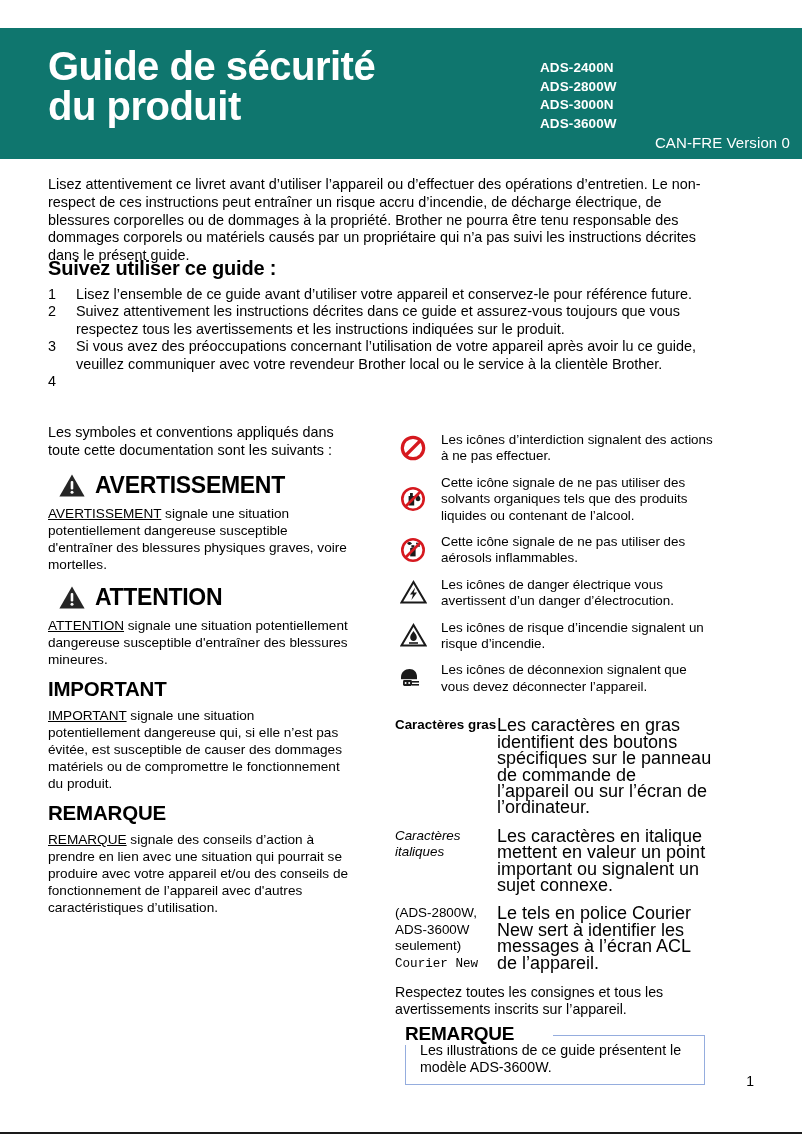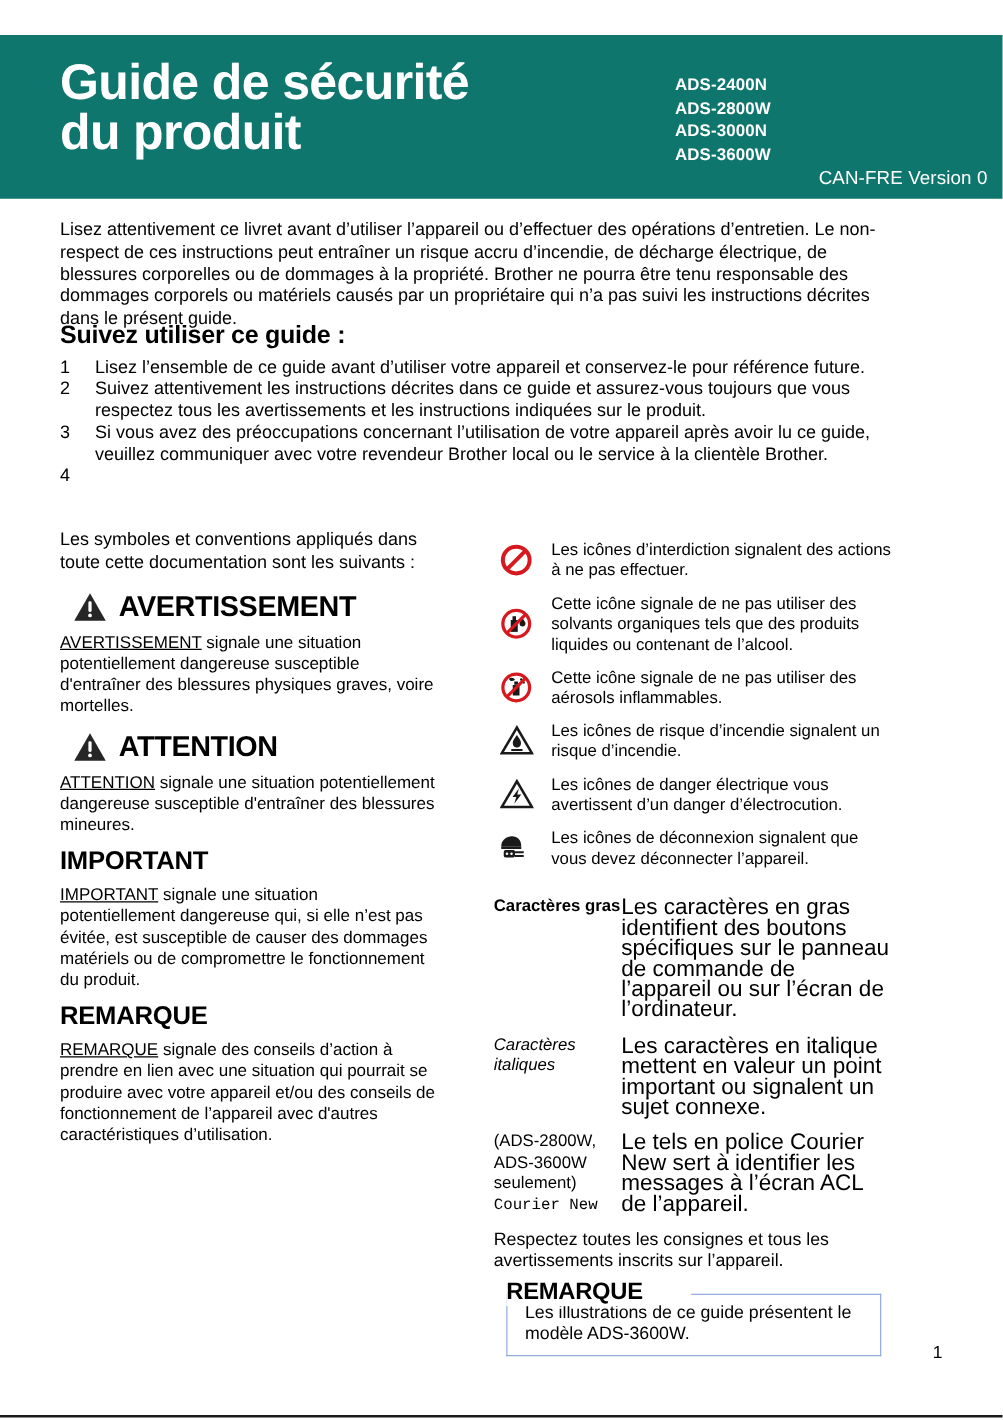--- a/index.html
+++ b/index.html
@@ -367,35 +367,35 @@
           <line x1="5.5" y1="20.5" x2="20.5" y2="5.5" stroke="#d6191f" stroke-width="2.6"></line>
         </svg>
       </span>
       <span class="txt">Cette icône signale de ne pas utiliser des aérosols inflammables.</span>
     </div>
 
     <div class="icon-row center">
       <span class="ic">
         <svg width="27" height="25" viewBox="0 0 27 25">
           <path d="M13.5 2 L25.5 22.5 L1.5 22.5 Z" fill="none" stroke="#1a1a1a" stroke-width="2"></path>
+          <path d="M15.2 7.5 L10 14.6 L13 14.6 L11.4 20 L17 12.6 L13.8 12.6 Z" fill="#1a1a1a"></path>
+        </svg>
+      </span>
+      <span class="txt">Les icônes de danger électrique vous avertissent d’un danger d’électrocution.</span>
+    </div>
+
+    <div class="icon-row center">
+      <span class="ic">
+        <svg width="27" height="25" viewBox="0 0 27 25">
+          <path d="M13.5 2 L25.5 22.5 L1.5 22.5 Z" fill="none" stroke="#1a1a1a" stroke-width="2"></path>
           <path d="M13.5 8 C15.6 11 16.8 12.4 16.8 14.5 C16.8 16.6 15.3 18 13.5 18 C11.7 18 10.2 16.6 10.2 14.5 C10.2 12.4 11.4 11 13.5 8 Z" fill="#1a1a1a"></path>
           <rect x="9" y="19.2" width="9" height="1.6" fill="#1a1a1a"></rect>
         </svg>
       </span>
       <span class="txt">Les icônes de risque d’incendie signalent un risque d’incendie.</span>
-    </div>
-
-    <div class="icon-row center">
-      <span class="ic">
-        <svg width="27" height="25" viewBox="0 0 27 25">
-          <path d="M13.5 2 L25.5 22.5 L1.5 22.5 Z" fill="none" stroke="#1a1a1a" stroke-width="2"></path>
-          <path d="M15.2 7.5 L10 14.6 L13 14.6 L11.4 20 L17 12.6 L13.8 12.6 Z" fill="#1a1a1a"></path>
-        </svg>
-      </span>
-      <span class="txt">Les icônes de danger électrique vous avertissent d’un danger d’électrocution.</span>
     </div>
 
     <div class="icon-row center">
       <span class="ic">
         <svg width="28" height="24" viewBox="0 0 28 24">
           <path d="M2 11 C2 6 6 3 10.5 3 C15 3 18 6 18 11 Z" fill="#1a1a1a"></path>
           <rect x="2" y="11" width="16" height="2.2" fill="#1a1a1a"></rect>
           <rect x="4" y="14" width="9" height="6" rx="1.4" fill="#1a1a1a"></rect>
           <rect x="13" y="15" width="7" height="1.6" fill="#1a1a1a"></rect>
           <rect x="13" y="18" width="7" height="1.6" fill="#1a1a1a"></rect>

